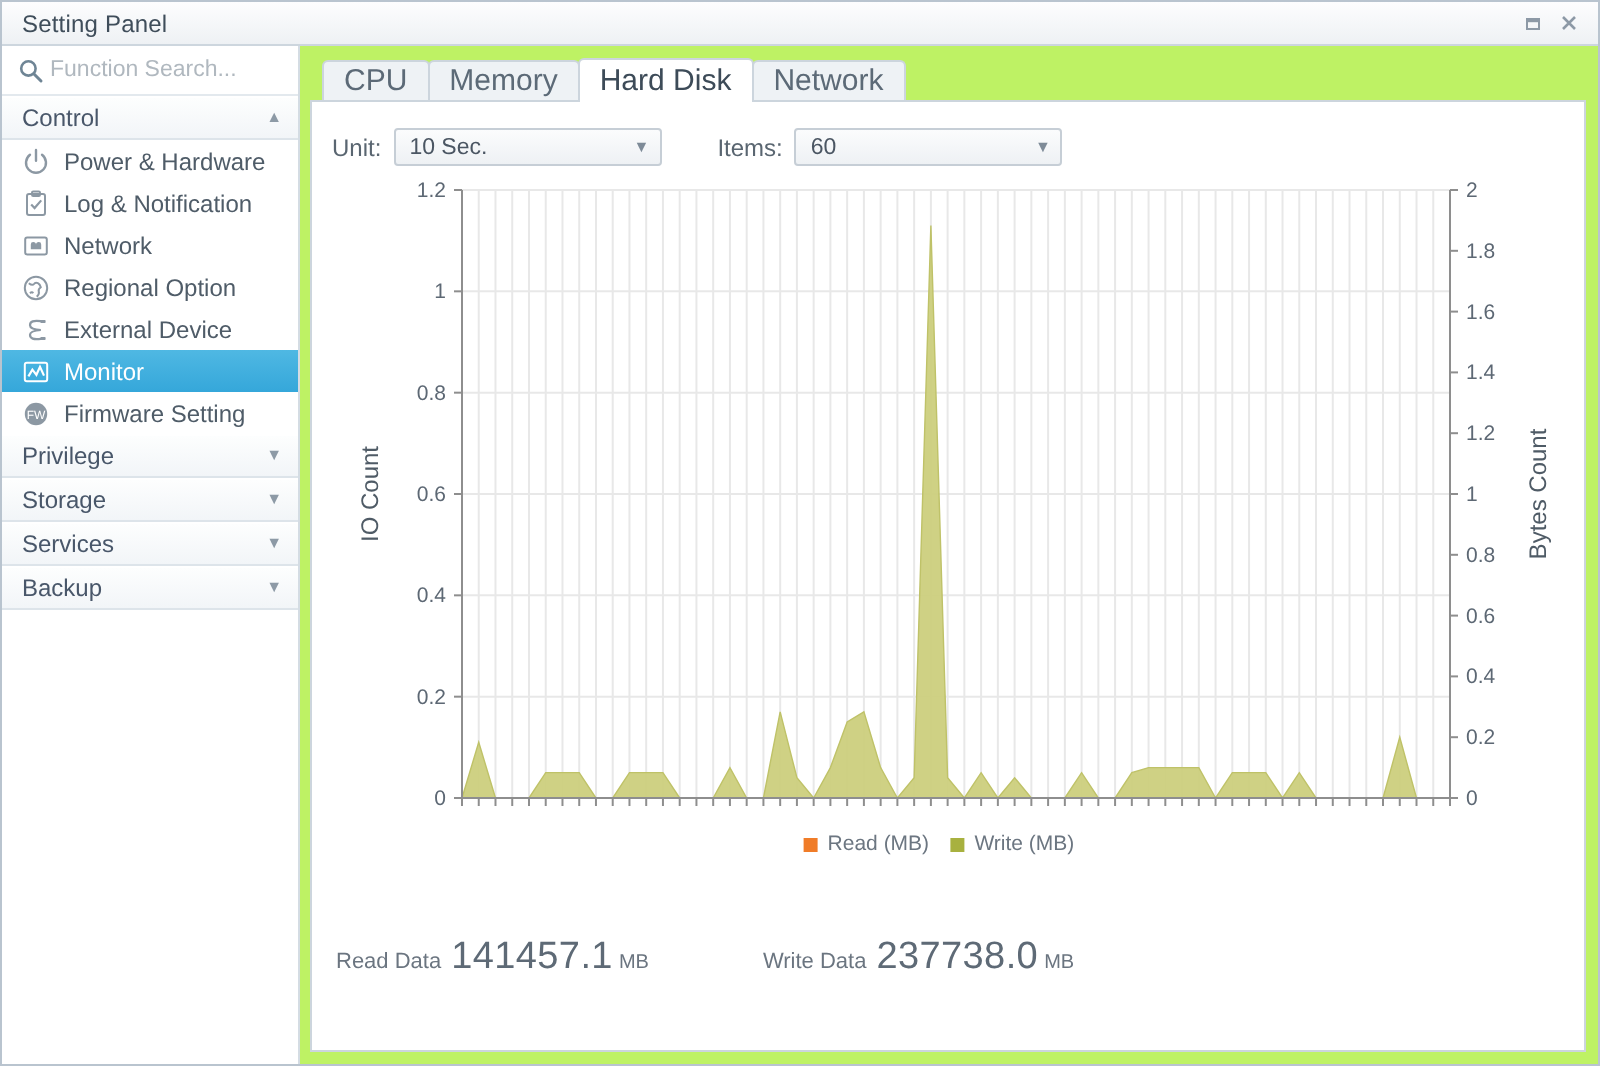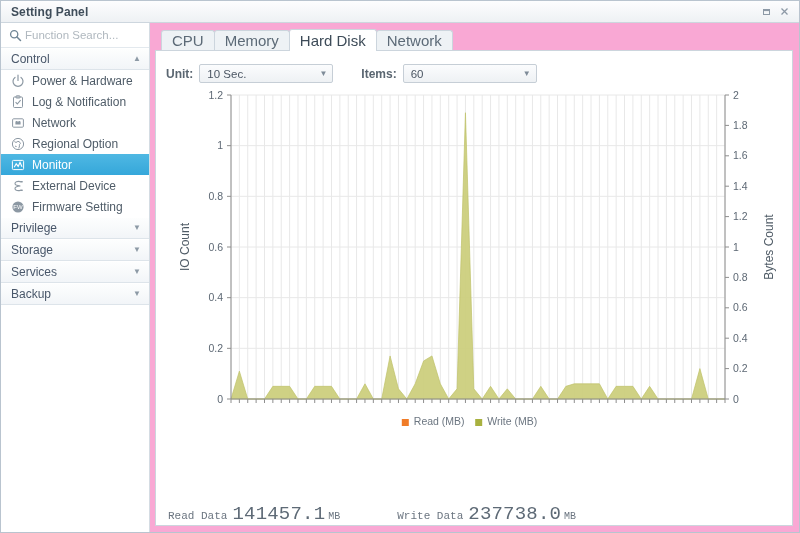--- a/index.html
+++ b/index.html
@@ -35,21 +35,21 @@
     min-height: 22px;
     background: linear-gradient(to bottom, #fdfdfe 0%, #eef1f4 100%);
     border-bottom: 1px solid #cdd6de;
     display: flex;
     align-items: center;
     padding: 0 6px 0 10px;
     box-sizing: border-box;
   }
   #title-text {
     font-size: 12px;
-    font-weight: bold;
+    font-weight: normal;
     color: #3f4d5a;
     letter-spacing: 0.1px;
     flex: 1;
   }
   .winbtn {
     width: 18px;
     height: 18px;
     display: flex;
     align-items: center;
     justify-content: center;
@@ -57,21 +57,21 @@
     font-size: 11px;
     cursor: default;
   }
   .winbtn svg { display: block; }
 
   
   #body-split {
     flex: 1;
     display: flex;
     min-height: 0;
-    background: #f9a8d4;
+    background: #bef264;
     padding: 0;
   }
 
   
   #sidebar {
     width: 149px;
     min-width: 149px;
     background: #ffffff;
     border-right: 1px solid #d4dce3;
     display: flex;
@@ -196,21 +196,21 @@
     box-sizing: border-box;
   }
 
   
   #toolbar {
     display: flex;
     align-items: center;
     padding: 13px 0 0 10px;
     font-size: 12px;
   }
-  .tb-label { color: #5a6671; margin-right: 6px; font-weight: bold; }
+  .tb-label { color: #5a6671; margin-right: 6px; }
   .selectbox {
     width: 134px;
     height: 19px;
     border: 1px solid #c6ced6;
     background: linear-gradient(to bottom,#fbfcfd 0%, #eef1f4 100%);
     border-radius: 2px;
     display: flex;
     align-items: center;
     justify-content: space-between;
     padding: 0 5px 0 7px;
@@ -226,25 +226,25 @@
   #chart-wrap {
     position: relative;
     margin-top: 6px;
     height: 360px;
   }
   #chart-svg { display: block; }
 
   #stats {
     position: absolute;
     left: 0;
-    top: 452px;
+    top: 417px;
     width: 100%;
     display: flex;
     align-items: baseline;
-    font-family: Liberation Mono, monospace;
+    font-family: Liberation Sans, sans-serif;
   }
   .stat { display: flex; align-items: baseline; }
   .stat .lbl { font-size: 11px; color: #6b7580; margin-right: 5px; }
   .stat .val { font-size: 19px; color: #5e6a76; letter-spacing: 0.2px; }
   .stat .unit { font-size: 10px; color: #6b7580; margin-left: 3px; }
   #stat-read { margin-left: 12px; }
   #stat-write { margin-left: 57px; }
 
   .axis-title {
     font-size: 12px;
@@ -337,39 +337,39 @@
         <span class="ico">
           <svg width="14" height="14" viewBox="0 0 14 14">
             <circle cx="7" cy="7" r="5.6" fill="none" stroke="currentColor" stroke-width="1"></circle>
             <path d="M3.4 4.6 Q5.2 6 6 5 Q6.6 4 8 4.6 Q9 5 9.4 6.6 Q8 7.6 8.4 8.8 Q8.8 10 7.4 11.4" fill="none" stroke="currentColor" stroke-width="1"></path>
             <path d="M4 9.6 Q5 8.6 5.6 9.6" fill="none" stroke="currentColor" stroke-width="1"></path>
           </svg>
         </span>
         <span>Regional Option</span>
       </div>
 
-      <div class="nav-item selected">
-        <span class="ico">
-          <svg width="14" height="14" viewBox="0 0 14 14">
-            <rect x="1.4" y="2.4" width="11.2" height="9.2" rx="1" fill="none" stroke="currentColor" stroke-width="1"></rect>
-            <path d="M3.2 9.2 L5.2 5.8 L7.2 8.4 L9 4.4 L11 8.8" fill="none" stroke="currentColor" stroke-width="1.1"></path>
-          </svg>
-        </span>
-        <span>Monitor</span>
-      </div>
-
       <div class="nav-item">
         <span class="ico">
           <svg width="14" height="14" viewBox="0 0 14 14">
             <path d="M9.4 2.6 Q4 1.8 4 4.6 Q4 6.6 9.4 7 Q4 7.4 4 9.4 Q4 12.2 9.4 11.4" fill="none" stroke="currentColor" stroke-width="1.1" stroke-linecap="round"></path>
             <rect x="9.2" y="2" width="2.6" height="1.5" rx="0.4" fill="currentColor"></rect>
             <rect x="9.2" y="10.5" width="2.6" height="1.5" rx="0.4" fill="currentColor"></rect>
           </svg>
         </span>
         <span>External Device</span>
+      </div>
+
+      <div class="nav-item selected">
+        <span class="ico">
+          <svg width="14" height="14" viewBox="0 0 14 14">
+            <rect x="1.4" y="2.4" width="11.2" height="9.2" rx="1" fill="none" stroke="currentColor" stroke-width="1"></rect>
+            <path d="M3.2 9.2 L5.2 5.8 L7.2 8.4 L9 4.4 L11 8.8" fill="none" stroke="currentColor" stroke-width="1.1"></path>
+          </svg>
+        </span>
+        <span>Monitor</span>
       </div>
 
       <div class="nav-item">
         <span class="ico">
           <svg width="14" height="14" viewBox="0 0 14 14">
             <circle cx="7" cy="7" r="5.6" fill="currentColor"></circle>
             <text x="7" y="9.4" text-anchor="middle" font-size="6" fill="#ffffff" font-family="Liberation Sans, sans-serif">FW</text>
           </svg>
         </span>
         <span>Firmware Setting</span>

